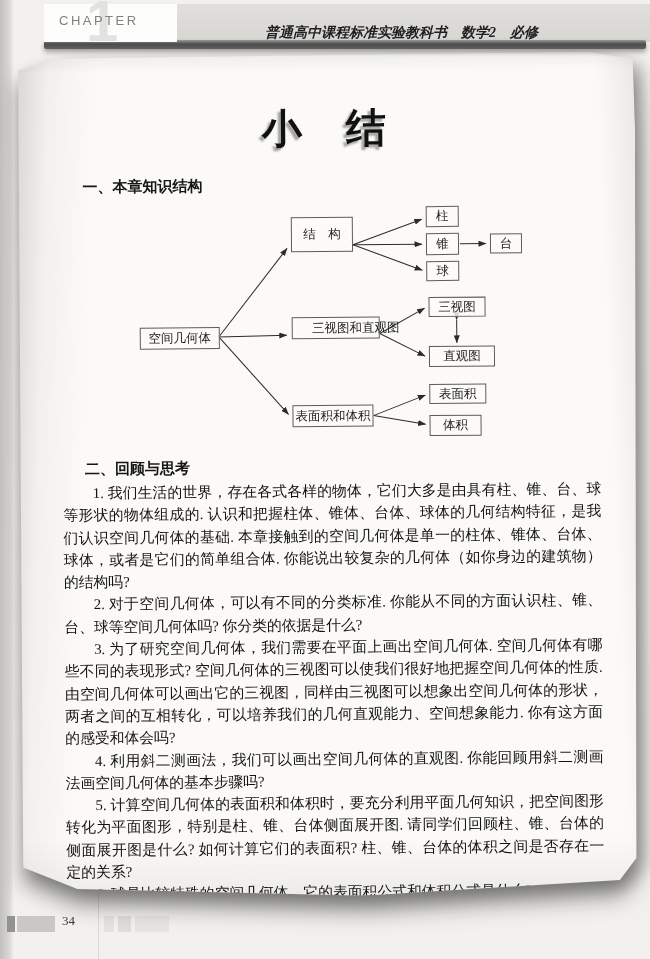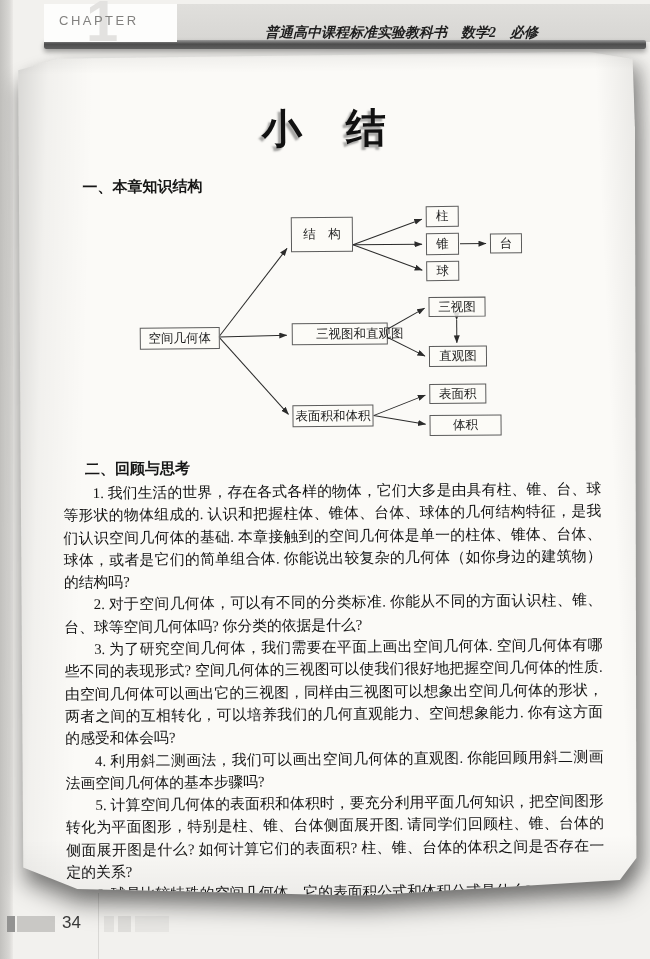--- a/index.html
+++ b/index.html
@@ -101,21 +101,21 @@
     font-size:14.8px; line-height:22.3px; color:#141414;
     text-align:justify;
   }
   .review p { text-indent:2em; margin:0; }
   
   .footer-block { position:absolute; }
   .fb1 { left:7px;  top:916px; width:8px;  height:16px; background:#939392; }
   .fb2 { left:17px; top:916px; width:38px; height:16px; background:#c9c8c5; }
   .page-number {
     position:absolute; left:62px; top:913px;
-    font-family:Liberation Sans, sans-serif; font-size:17px; color:#3a3a3a;
+    font-family:Liberation Serif, serif; font-size:13px; color:#3a3a3a;
   }
   .footer-vline { left:98px; top:893px; width:1px; height:66px; background:rgba(0,0,0,0.10); }
   .fb3 { left:104px; top:916px; width:10px; height:16px; background:#e4e3e0; }
   .fb4 { left:118px; top:916px; width:13px; height:16px; background:#dfdedb; }
   .fb5 { left:135px; top:916px; width:34px; height:16px; background:#e7e6e3; }
 </style>
 </head>
 <body>
 
 <div class="scan-strip"></div>
@@ -159,26 +159,26 @@
           <line x1="254" y1="221" x2="306" y2="201" marker-end="url(#ah)"></line>
           <line x1="254" y1="221" x2="306" y2="230" marker-end="url(#ah)"></line>
         </g>
       </svg>
       <div class="dnode" style="left:21px;  top:131px; width:80px; height:22px;">空间几何体</div>
       <div class="dnode" style="left:173px; top:22px;  width:62px; height:35px;">结　构</div>
       <div class="dnode" style="left:308px; top:12px;  width:33px; height:21px;">柱</div>
       <div class="dnode" style="left:308px; top:39px;  width:33px; height:22px;">锥</div>
       <div class="dnode" style="left:372px; top:40px;  width:32px; height:20px;">台</div>
       <div class="dnode" style="left:308px; top:67px;  width:33px; height:20px;">球</div>
-      <div class="dnode" style="left:173px; top:128px; width:96px; height:22px;padding-left:40px;">三视图和直观图</div>
+      <div class="dnode" style="left:173px; top:122px; width:88px; height:22px;padding-left:40px;">三视图和直观图</div>
       <div class="dnode" style="left:310px; top:103px; width:57px; height:20px;">三视图</div>
-      <div class="dnode" style="left:310px; top:152px; width:58px; height:21px;">直观图</div>
+      <div class="dnode" style="left:310px; top:152px; width:66px; height:21px;">直观图</div>
       <div class="dnode" style="left:173px; top:210px; width:81px; height:22px;">表面积和体积</div>
       <div class="dnode" style="left:310px; top:190px; width:57px; height:20px;text-align:center;">表面积</div>
-      <div class="dnode" style="left:310px; top:221px; width:72px; height:21px;">体积</div>
+      <div class="dnode" style="left:310px; top:221px; width:52px; height:21px;">体积</div>
     </div>
 
     <div class="sec-heading sec2">二、回顾与思考</div>
 
     <div class="review">
       <p>1. 我们生活的世界，存在各式各样的物体，它们大多是由具有柱、锥、台、球等形状的物体组成的. 认识和把握柱体、锥体、台体、球体的几何结构特征，是我们认识空间几何体的基础. 本章接触到的空间几何体是单一的柱体、锥体、台体、球体，或者是它们的简单组合体. 你能说出较复杂的几何体（如你身边的建筑物）的结构吗?</p>
       <p>2. 对于空间几何体，可以有不同的分类标准. 你能从不同的方面认识柱、锥、台、球等空间几何体吗? 你分类的依据是什么?</p>
       <p>3. 为了研究空间几何体，我们需要在平面上画出空间几何体. 空间几何体有哪些不同的表现形式? 空间几何体的三视图可以使我们很好地把握空间几何体的性质. 由空间几何体可以画出它的三视图，同样由三视图可以想象出空间几何体的形状，两者之间的互相转化，可以培养我们的几何直观能力、空间想象能力. 你有这方面的感受和体会吗?</p>
       <p>4. 利用斜二测画法，我们可以画出空间几何体的直观图. 你能回顾用斜二测画法画空间几何体的基本步骤吗?</p>
       <p>5. 计算空间几何体的表面积和体积时，要充分利用平面几何知识，把空间图形转化为平面图形，特别是柱、锥、台体侧面展开图. 请同学们回顾柱、锥、台体的侧面展开图是什么? 如何计算它们的表面积? 柱、锥、台体的体积之间是否存在一定的关系?</p>

